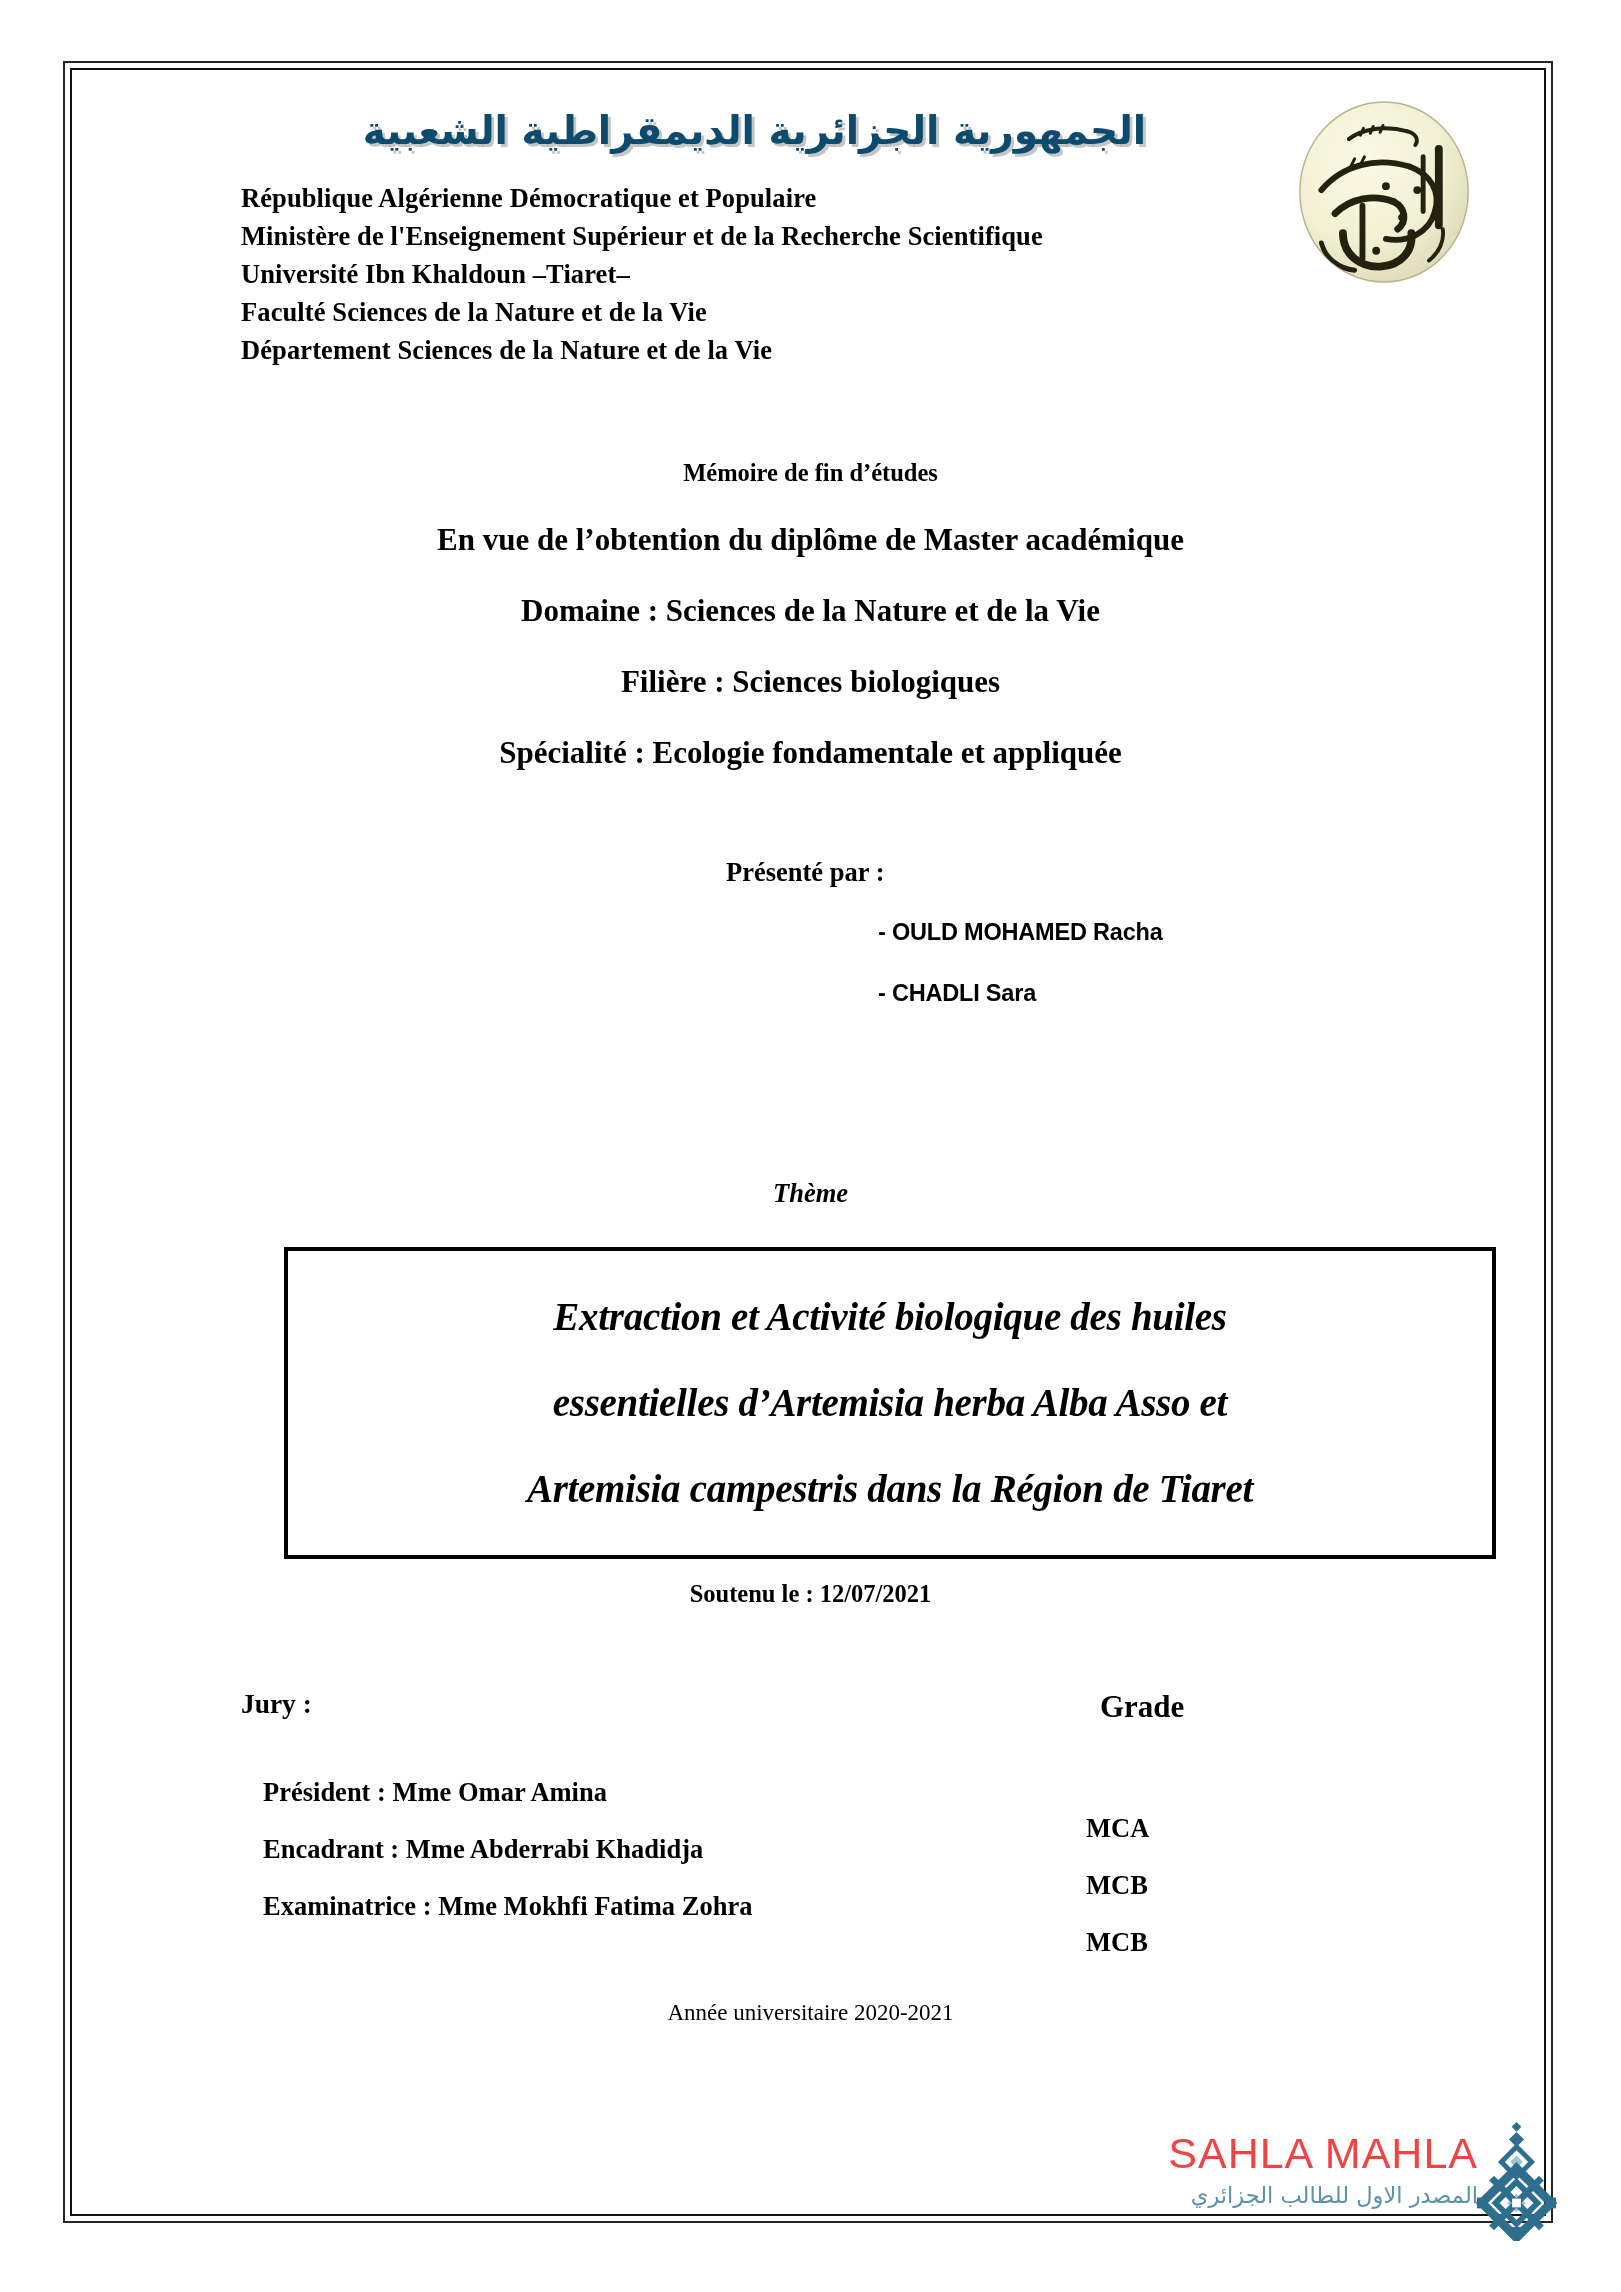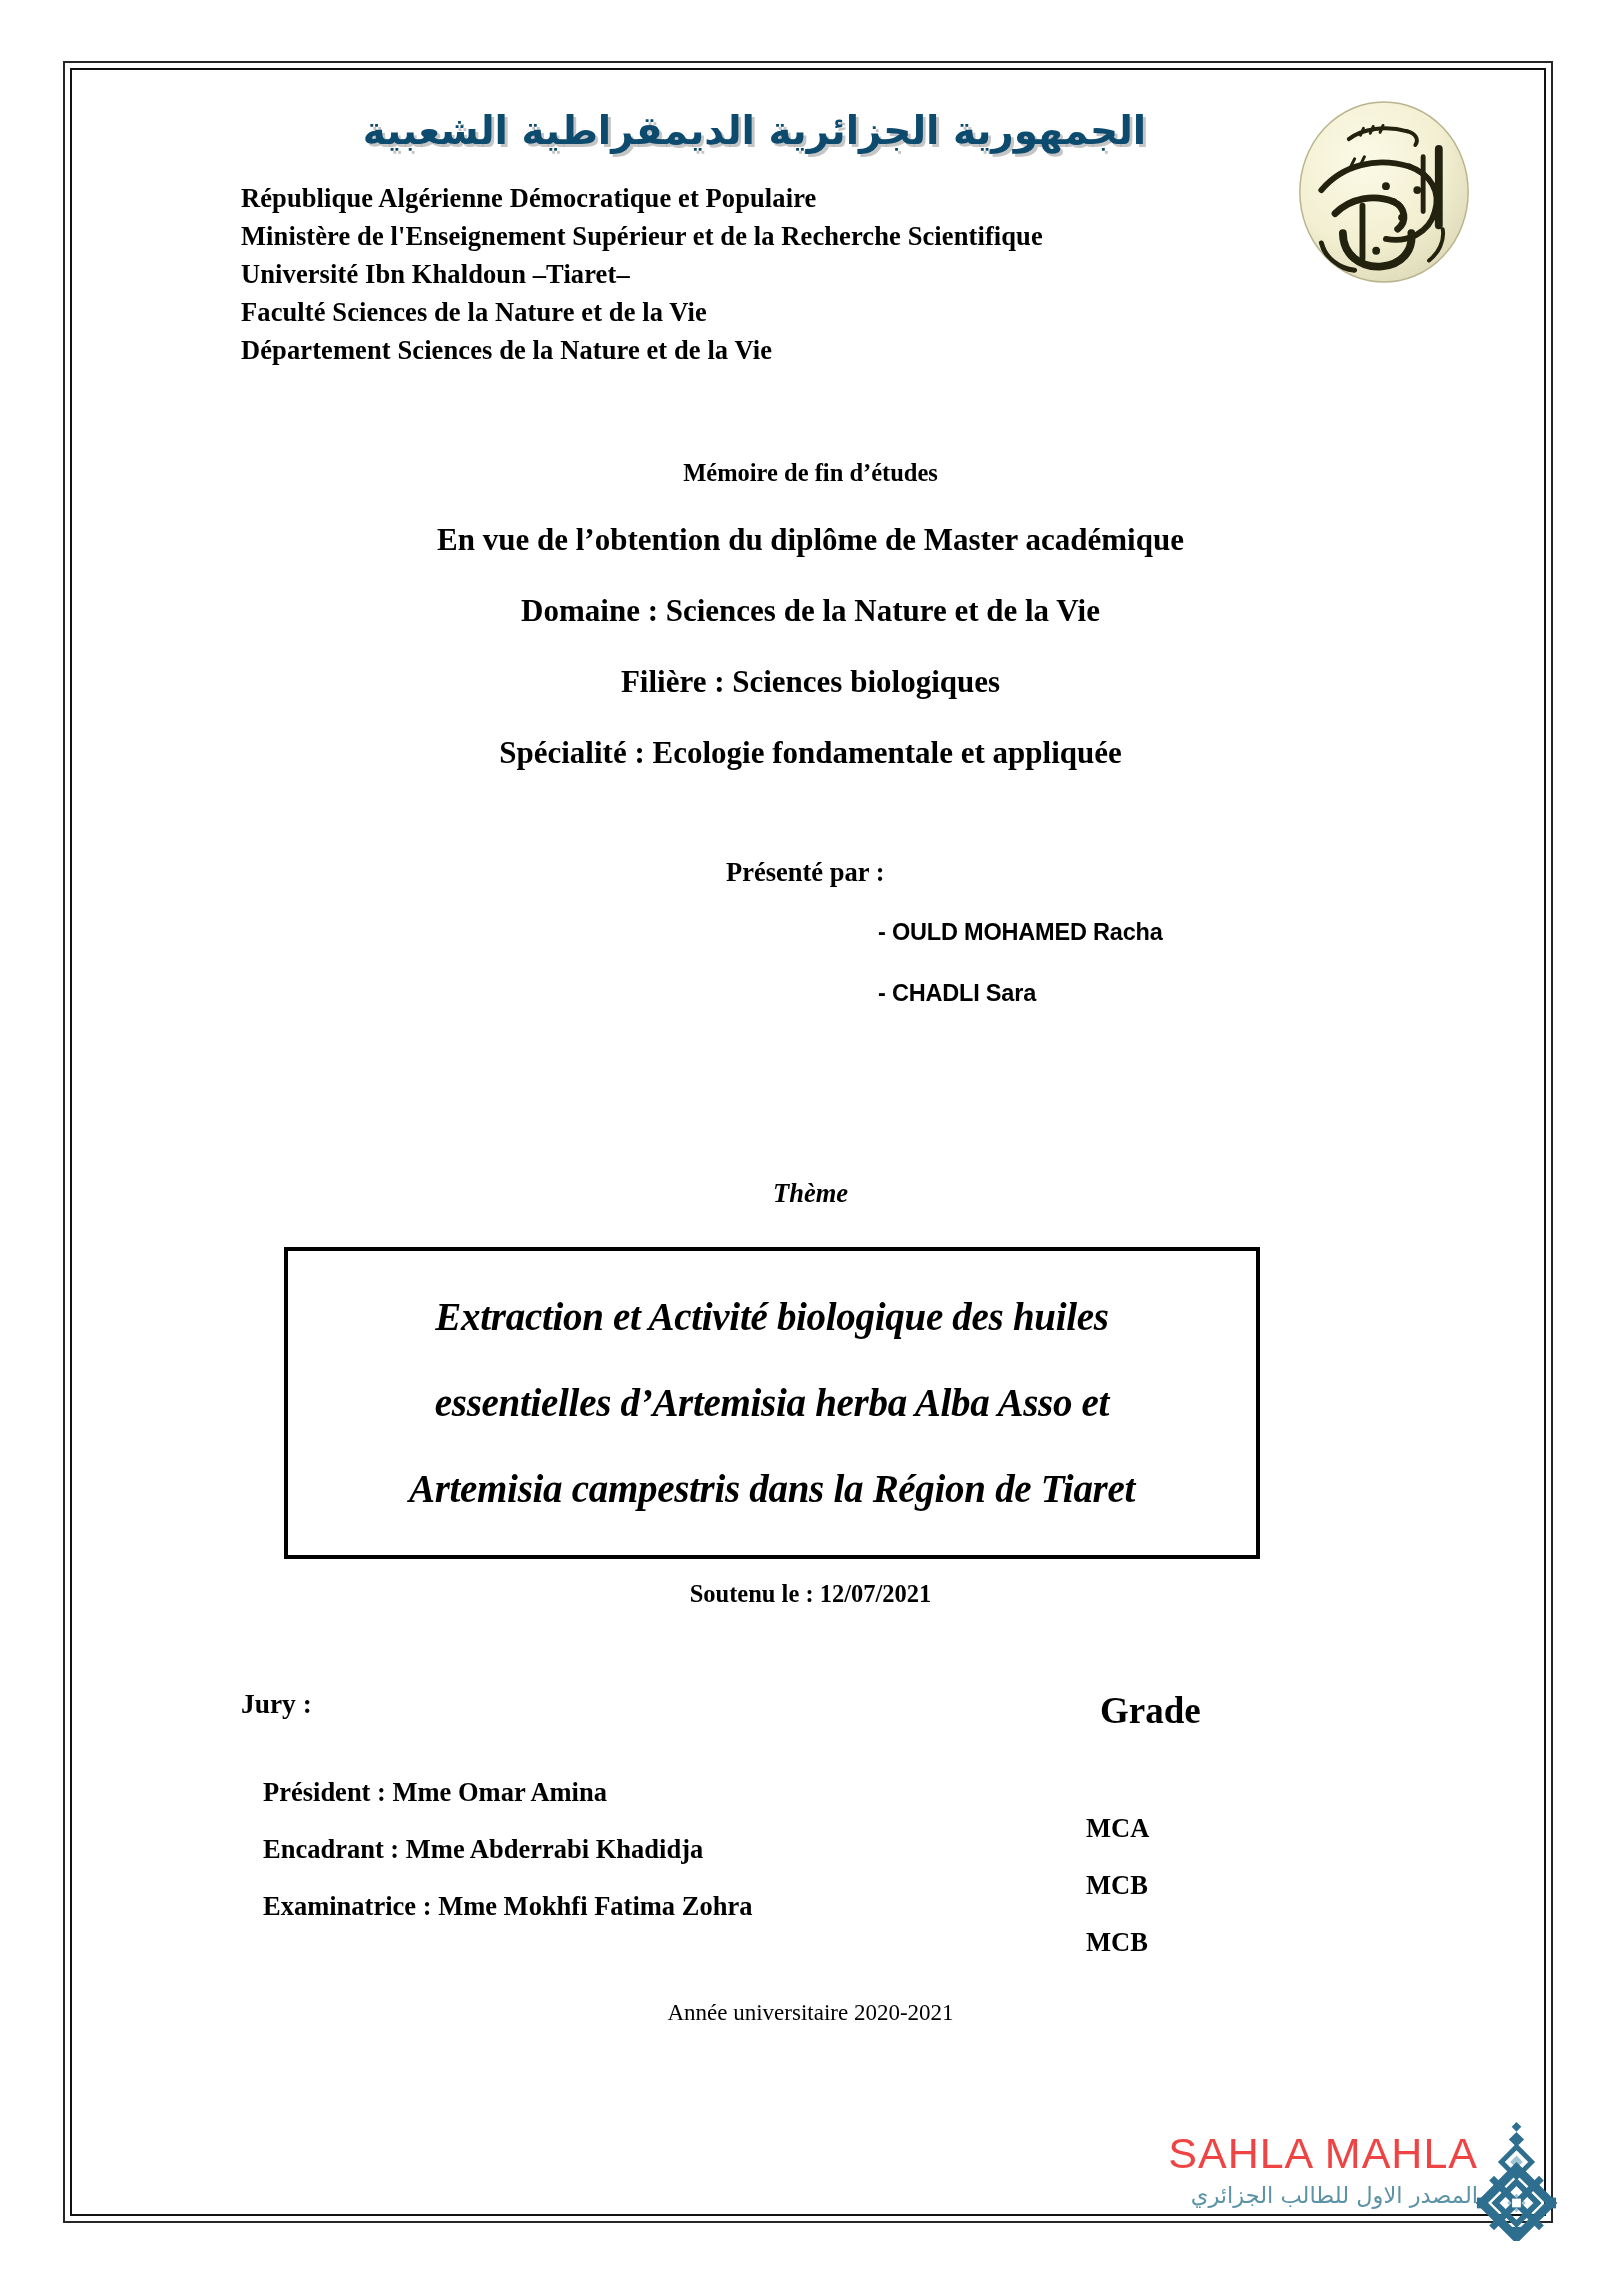--- a/index.html
+++ b/index.html
@@ -126,21 +126,21 @@
     text-align: center;
     font-size: 26.5px;
     font-weight: 700;
     font-style: italic;
     font-family: "Liberation Serif", serif;
   }
   #theme-box {
     position: absolute;
     left: 284px;
     top: 1247px;
-    width: 976px;
+    width: 1212px;
     height: 312px;
     border: 4.9px solid #000000;
     box-sizing: border-box;
     display: flex;
     flex-direction: column;
     justify-content: center;
     align-items: center;
   }
   #theme-box .tline {
     font-family: "Liberation Serif", "DejaVu Serif", serif;
@@ -169,21 +169,21 @@
     position: absolute;
     left: 241px;
     top: 1689px;
     font-size: 27.4px;
     font-weight: 700;
   }
   #jury-head-grade {
     position: absolute;
     left: 1100px;
     top: 1689px;
-    font-size: 37px;
+    font-size: 31px;
     font-weight: 700;
     text-align: right;
   }
   .jury-row {
     position: absolute;
     left: 263px;
     width: 1078px;
     font-size: 26.5px;
     font-weight: 700;
   }

